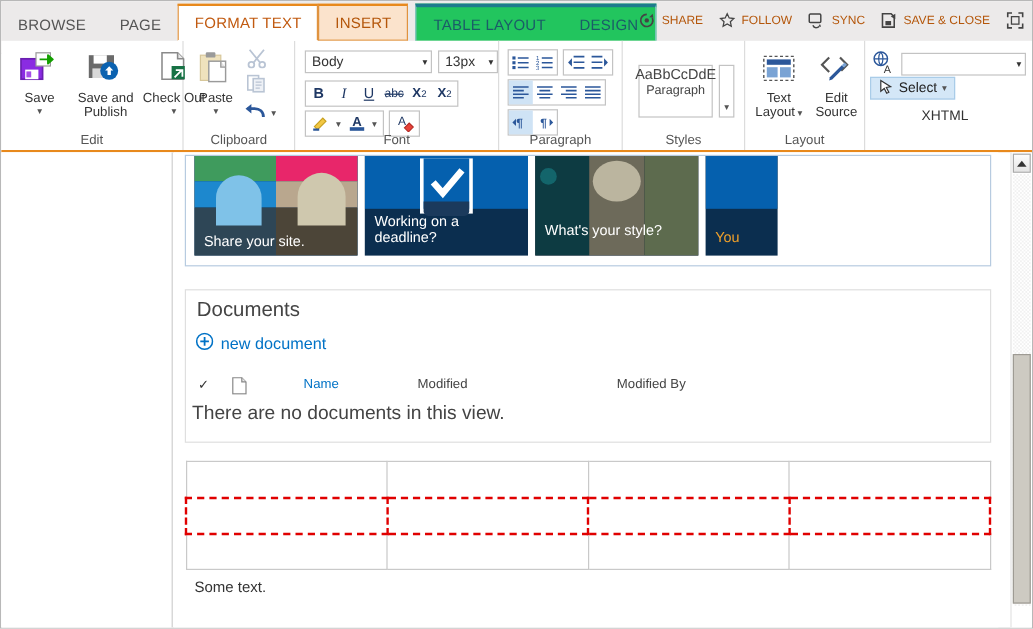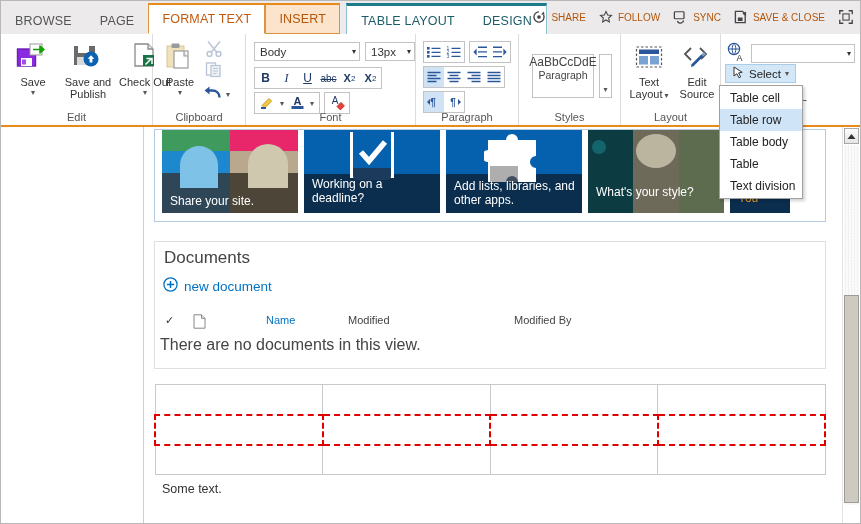--- a/index.html
+++ b/index.html
@@ -52,21 +52,21 @@
     background: #fbe3cc;
     color: #b4560a;
     border: 1px solid #e0933f;
     border-top: 2px solid #e8891c;
     height: 31px; line-height: 28px;
   }
   .ctxgroup {
     display: flex; align-items: flex-end;
     margin-left: 6px;
     border-top: 3px solid #1e7b8c;
-    background: #ffffff;
+    background: #22c55e;
     height: 31px;
     border-left: 1px solid #8fc2cc;
     border-right: 1px solid #8fc2cc;
   }
   .tab.t-ctx {
     background: transparent; color: #1b5c68;
     height: 28px; line-height: 28px;
   }
   .actions {
     position: absolute; right: 8px; top: 0; height: 32px;
@@ -595,27 +595,20 @@
             </svg>
         </span>
         <span>Select</span>
         <span class="caret">▾</span>
       </div>
 
       <div class="glabel" style="text-align:center;"></div>
     </div>
   </div>
 
-  <div class="dropmenu" style="left:718px; top:84px; width:84px;">
-    <div class="mi">Table cell</div>
-    <div class="mi hover">Table row</div>
-    <div class="mi">Table body</div>
-    <div class="mi">Table</div>
-    <div class="mi">Text division</div>
-  </div>
 
   <div class="body">
     <div class="leftpane"></div>
 
     <div class="canvas">
 
       <div class="tilewrap">
         <div class="tilerow">
 
           <div class="tile tile-photo">
@@ -635,30 +628,20 @@
             <div style="position:absolute;left:46px;top:2px;width:44px;height:46px;background:#fff;"></div>
             <div style="position:absolute;left:49px;top:2px;width:38px;height:42px;background:#0560ae;">
               <svg width="38" height="42" viewBox="0 0 38 42">
                   <path d="M8 20l8 9 16-19" fill="none" stroke="#fff" stroke-width="5.5"></path>
                 </svg>
             </div>
             <div style="position:absolute;left:49px;top:38px;width:38px;height:12px;background:#1b3a5c;border-radius:0 0 4px 4px;"></div>
             <div class="cap" style="bottom:8px;">Working on a deadline?</div>
           </div>
 
-          <div class="tile tile-blue">
-            <div class="top"></div>
-            <div style="position:absolute;left:38px;top:4px;">
-              <svg width="62" height="48" viewBox="0 0 62 48">
-                  <path d="M4 6h18a6 6 0 0 1 12 0h18v16a6 6 0 0 0 0 12v14H34a6 6 0 0 0-12 0H4V28a6 6 0 0 1 0-12z" fill="#fff"></path>
-                </svg>
-            </div>
-            <div style="position:absolute;left:44px;top:36px;width:28px;height:16px;background:#6b6b6b;opacity:.55;"></div>
-            <div class="cap" style="bottom:6px;">Add lists, libraries, and other apps.</div>
-          </div>
 
           <div class="tile" style="background:#123;">
             <div style="position:absolute;left:0;top:0;width:45px;height:83px;background:#0d3b42;"></div>
             <div style="position:absolute;left:45px;top:0;width:46px;height:83px;background:#6d6a5a;"></div>
             <div style="position:absolute;left:91px;top:0;width:45px;height:83px;background:#5d6b4e;"></div>
             <div style="position:absolute;left:48px;top:4px;width:40px;height:34px;background:#c9c2ac;border-radius:50%;opacity:.85;"></div>
             <div style="position:absolute;left:4px;top:10px;width:14px;height:14px;background:#13656b;border-radius:50%;"></div>
             <div class="cap" style="bottom:14px;">What's your style?</div>
           </div>
 
@@ -682,21 +665,21 @@
           <span>new document</span>
         </div>
         <div class="dochdr">
           <span class="c" style="left:0; color:#333;">✓</span>
           <span class="c" style="left:28px;">
             <svg width="13" height="15" viewBox="0 0 13 15">
                 <path d="M1 .8h7.5L12 4.3V14.2H1z" fill="#fff" stroke="#888" stroke-width="1"></path>
                 <path d="M8.5 .8v3.5H12" fill="#e9e9e9" stroke="#888" stroke-width="1"></path>
               </svg>
           </span>
-          <span class="c" style="left:101px; color:#0072c6;">Name</span>
+          <span class="c" style="left:88px; color:#0072c6;">Name</span>
           <span class="c" style="left:183px;">Modified</span>
           <span class="c" style="left:349px;">Modified By</span>
         </div>
         <div class="docempty">There are no documents in this view.</div>
       </div>
 
       <div class="tblwrap">
         <table class="ed">
           <tbody>
               <tr>

